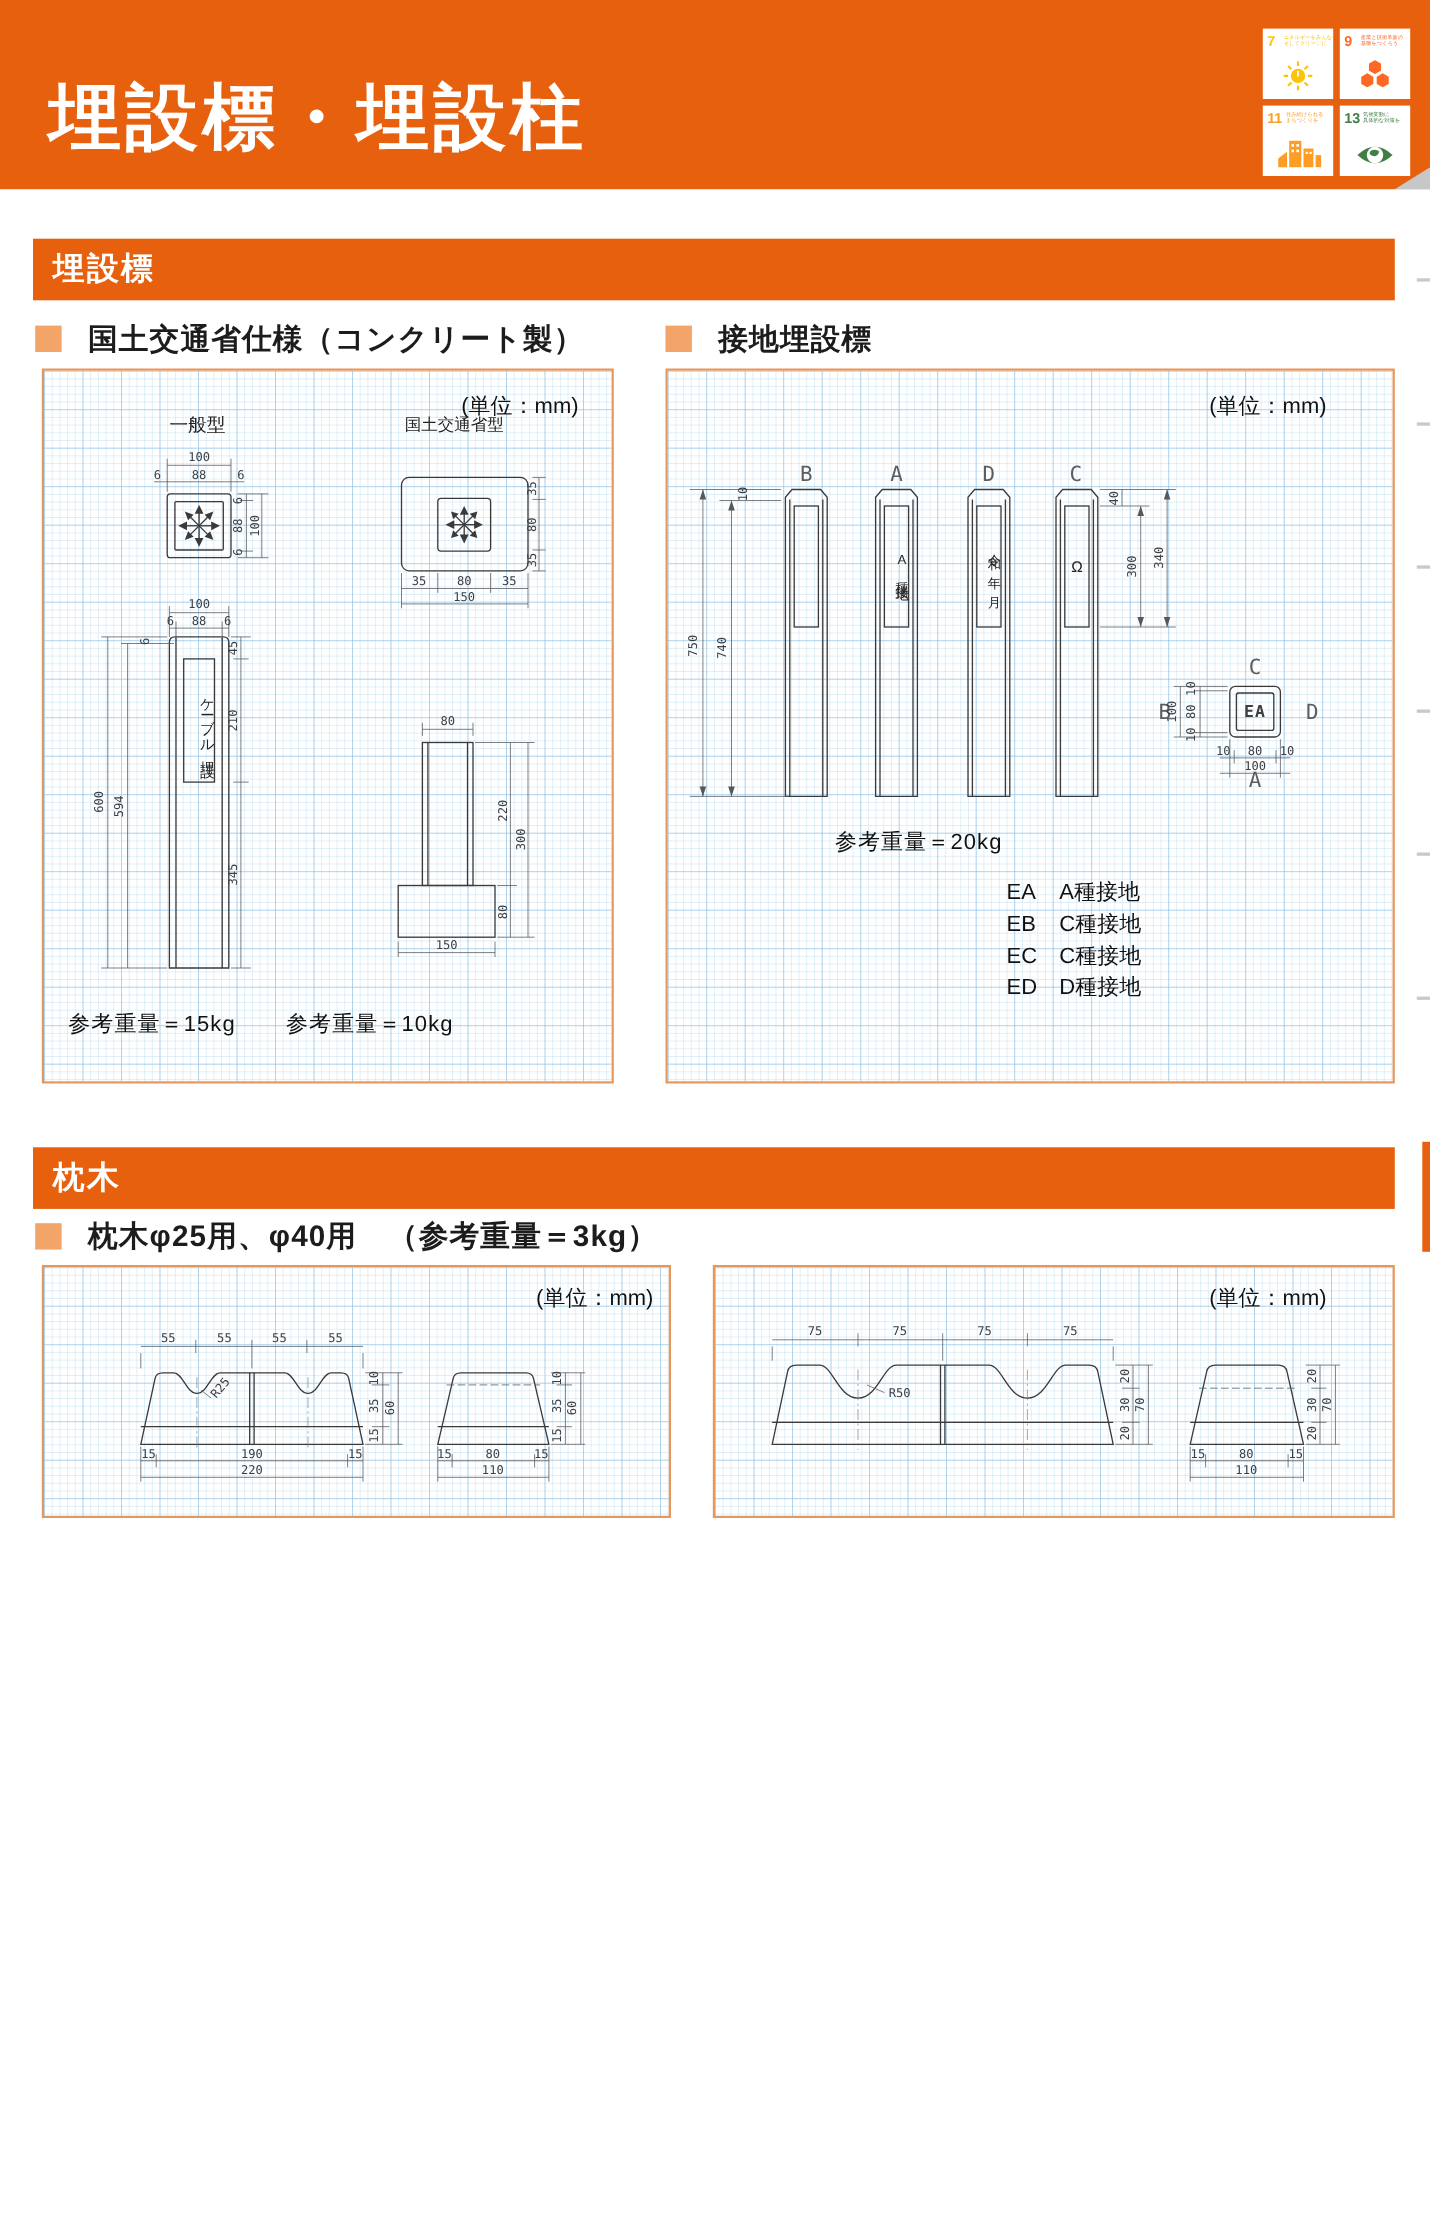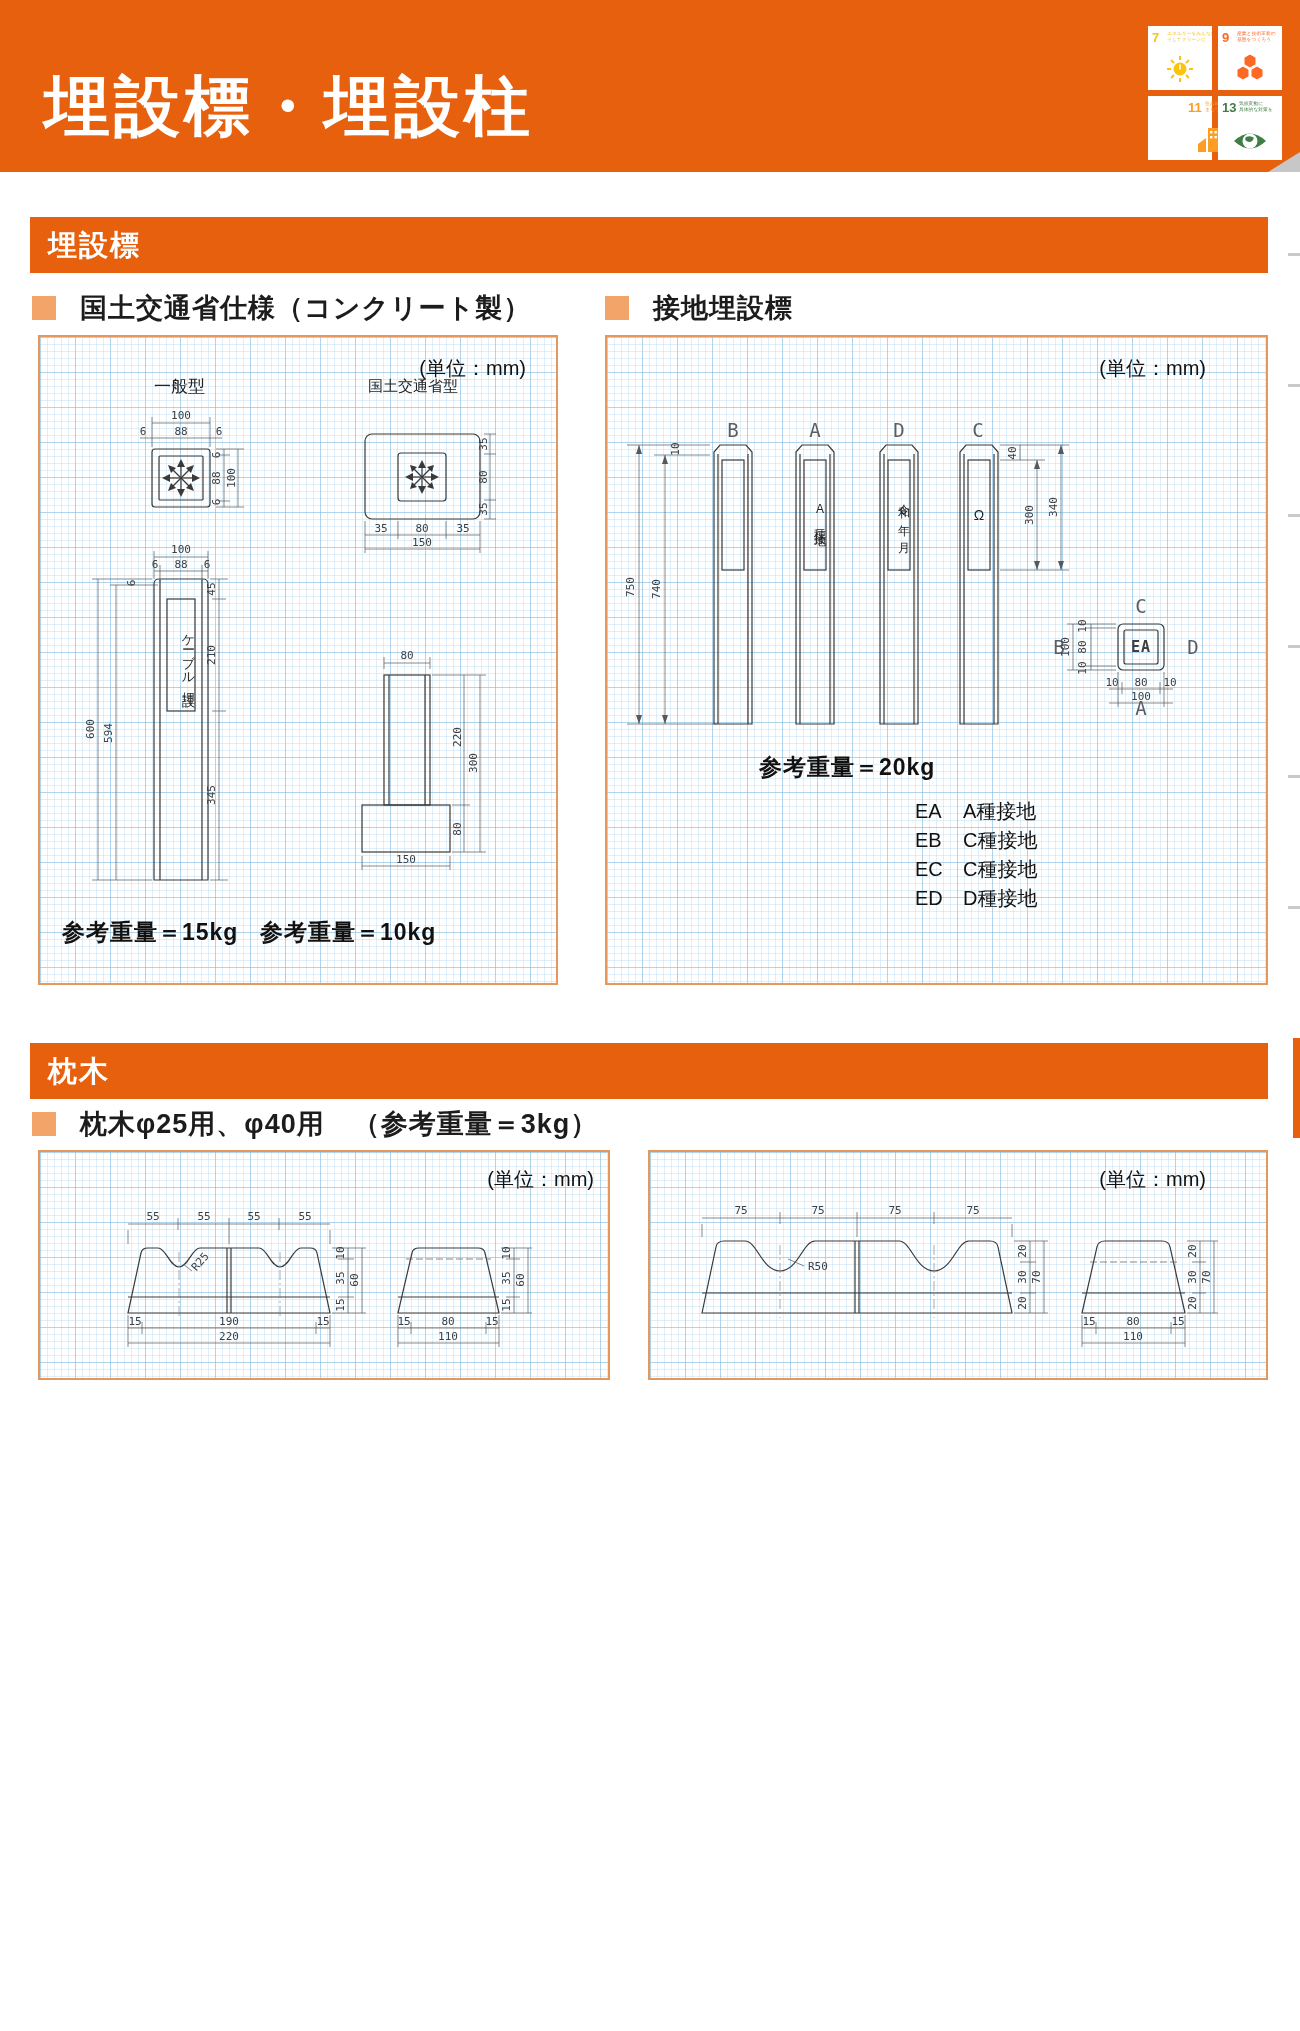--- a/index.html
+++ b/index.html
@@ -9,21 +9,21 @@
   .header{position:absolute;left:0;top:0;width:1300px;height:172px;background:var(--orange);}
   .header-title{position:absolute;left:44px;top:62px;font-family:"DejaVu Serif","Liberation Serif",serif;
         font-weight:700;font-size:66px;color:#fff;letter-spacing:4px;}
   .corner-fold{position:absolute;right:0;top:152px;width:32px;height:20px;background:#c7c7c7;
         clip-path:polygon(100% 0,100% 100%,0 100%);}
   
   .sdg-grid{position:absolute;left:1148px;top:26px;display:grid;grid-template-columns:64px 64px;
         grid-auto-rows:64px;gap:6px;}
   .sdg-tile{background:#fff;position:relative;}
   .sdg-tile svg{display:block;}
-  .tile0{color:var(--sdg7);} .tile1{color:var(--sdg9);} .tile2{color:var(--sdg11);padding-left:36px;} .tile3{color:var(--sdg13);}
+  .tile0{color:var(--sdg7);} .tile1{color:var(--sdg9);} .tile2{color:var(--sdg11);} .tile3{color:var(--sdg13);}
   
   .bar{position:absolute;left:30px;width:1238px;height:56px;background:var(--orange);color:#fff;
         font-size:29px;font-weight:700;line-height:56px;padding-left:18px;box-sizing:border-box;letter-spacing:2px;}
   .bar1{top:217px;} .bar2{top:1043px;}
   .subhead{position:absolute;font-size:27px;font-weight:700;color:#1c1c1c;display:flex;align-items:center;gap:24px;letter-spacing:1px;}
   .sh1{left:32px;top:290px;} .sh2{left:605px;top:290px;} .sh3{left:32px;top:1106px;} .sh4{left:648px;top:1106px;}
   .bullet{width:24px;height:24px;background:var(--bullet);flex:0 0 auto;}
   
   .panel{position:absolute;border:2px solid var(--panel-border);box-sizing:border-box;background-color:#fff;
     background-image:
@@ -32,21 +32,21 @@
       linear-gradient(to right, rgba(173,213,238,.38) 1px, transparent 1px),
       linear-gradient(to bottom, rgba(173,213,238,.38) 1px, transparent 1px);
     background-size:35px 35px,35px 35px,7px 7px,7px 7px;}
   .p1{left:38px;top:335px;width:520px;height:650px;}
   .p2{left:605px;top:335px;width:663px;height:650px;}
   .p3{left:38px;top:1150px;width:572px;height:230px;}
   .p4{left:648px;top:1150px;width:620px;height:230px;}
   .panel svg{position:absolute;left:0;top:0;}
   .unit{position:absolute;font-size:20px;color:#111;}
   .dlabel{position:absolute;color:#222;}
-  .weight{position:absolute;font-size:23px;color:#111;letter-spacing:1px;font-weight:bold;}
+  .weight{position:absolute;font-size:20px;color:#111;letter-spacing:1px;}
   .vt{position:absolute;writing-mode:vertical-rl;text-orientation:upright;font-size:13px;color:#222;
       letter-spacing:3px;text-align:center;line-height:1;}
   .legend{position:absolute;font-size:20px;color:#111;}
   .legend-row{height:29px;line-height:29px;}
   .lg-code{display:inline-block;width:48px;}
   
   .cad .s{stroke:#3a3a3a;stroke-width:1.2;fill:none;}
   .cad .d{stroke:#55585c;stroke-width:.7;fill:none;}
   .cad .dd{stroke:#55585c;stroke-width:.7;fill:none;stroke-dasharray:7 3;}
   .cad .cl{stroke:#777;stroke-width:.6;fill:none;stroke-dasharray:10 3 2 3;}

